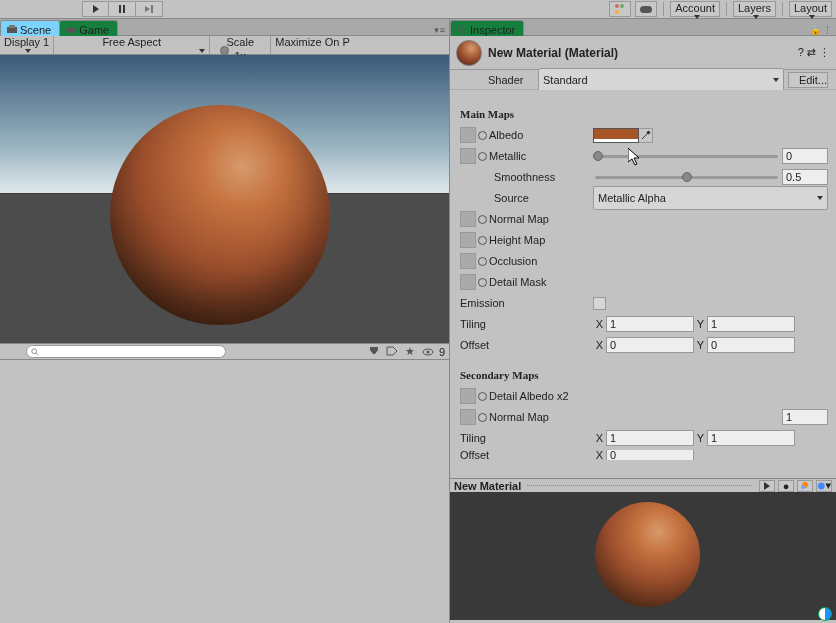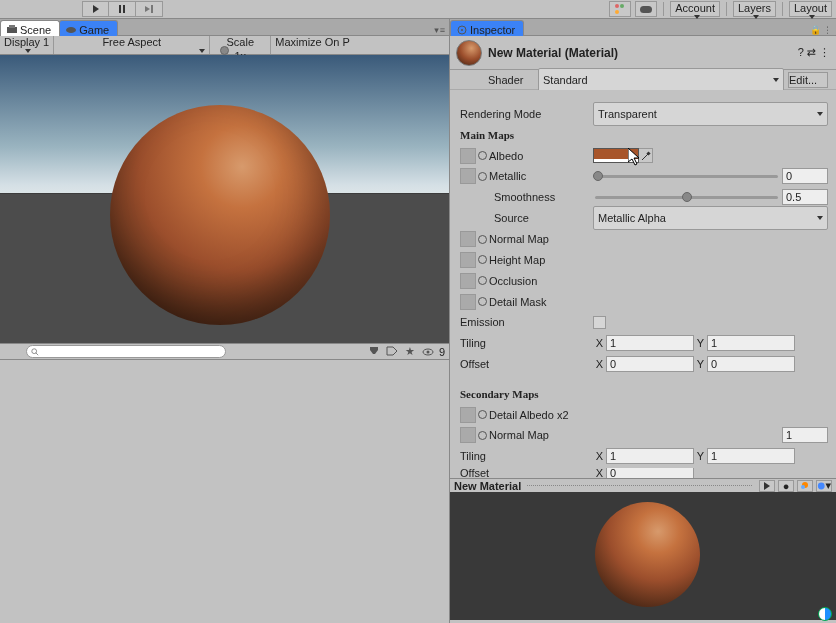--- a/index.html
+++ b/index.html
@@ -23,22 +23,22 @@
   .dd .tri { width:0; height:0; border-top:4px solid #333; border-left:3px solid transparent; border-right:3px solid transparent; margin-left:3px;}
   .sep { width:1px; height:14px; background:#999; margin:0 2px; }
   
   
   .main { display:flex; height: 604px; }
   .left-col { width: 449px; display:flex; flex-direction:column; }
   .right-col { width: 387px; display:flex; flex-direction:column; border-left:1px solid #888;}
   
   
   .tab-bar { height:17px; background:#a9a9a9; display:flex; align-items:flex-end; border-bottom:1px solid #888; }
-  .tab { padding:2px 8px 0px 6px; height:16px; background:#ffffff; border:1px solid #888; border-bottom:none; border-radius:3px 3px 0 0; margin-right:-1px; display:flex; align-items:center; gap:3px; position:relative; top:1px;}
-  .tab.active { background:#3b82f6; z-index:5;}
+  .tab { padding:2px 8px 0px 6px; height:16px; background:#7dd3fc; border:1px solid #888; border-bottom:none; border-radius:3px 3px 0 0; margin-right:-1px; display:flex; align-items:center; gap:3px; position:relative; top:1px;}
+  .tab.active { background:#15803d; z-index:5;}
   .tab-ic { width:10px; height:10px; display:inline-block; }
   .tab-opts { margin-left:auto; padding:0 4px; display:flex; gap:1px;}
   .tab-opts span{ font-size:9px; color:#555;}
   
   
   .game-opts { height:19px; background:#c2c2c2; border-bottom:1px solid #888; display:flex; align-items:center; }
   .game-opts .dd { border:none; background:transparent; border-right:1px solid #999; height:18px; }
   .slider-mini { width:40px; height:4px; background:#999; border-radius:2px; position:relative; margin:0 6px;}
   .slider-mini .knob { position:absolute; left:0; top:-3px; width:9px; height:9px; background:#888; border:1px solid #666; border-radius:50%; }
   
@@ -63,21 +63,21 @@
   .mat-swatch { width:26px; height:26px; border-radius:50%;
     background: radial-gradient(circle at 60% 30%, #d79a6c 0%, #9b4e2c 50%, #3b1f12 100%);
     border:1px solid #777; margin-right:6px;}
   .insp-title { font-weight:bold; font-size:12px;}
   .insp-header .ricons { margin-left:auto; display:flex; gap:3px; color:#555;}
   
   .shader-row { height:20px; display:flex; align-items:center; padding-left:38px; padding-right:8px; background:#c2c2c2; border-bottom:1px solid #aaa;}
   .shader-row .lbl { width:50px; }
   .shader-row .dd2, .prop-row .dd2 { flex:1; height:24px; background:#d6d6d6; border:1px solid #999; display:flex; align-items:center; padding:0 4px; border-radius:2px; justify-content: space-between;}
   .shader-row .dd2 .tri, .prop-row .dd2 .tri { width:0; height:0; border-top:4px solid #333; border-left:3px solid transparent; border-right:3px solid transparent; }
-  .edit-btn { width:40px; height:16px; border:1px solid #999; margin-left:4px; background:#c8c8c8; text-align:left; line-height:14px;}
+  .edit-btn { width:40px; height:16px; border:1px solid #999; margin-left:4px; background:#c8c8c8; text-align:right; line-height:14px;}
   
   .insp-body { height: 388px; overflow:hidden; background:#c2c2c2; padding:6px 8px 0 8px; display:flex; flex-direction:column; gap:3px;}
   .prop-row { display:flex; align-items:center; height:18px; }
   .prop-row .lbl { flex:0 0 135px; display:flex; align-items:center; gap:2px; padding-left:2px;}
   .prop-row .lbl.indent2 { padding-left:36px; }
   .prop-row .lbl b { font-weight:bold;font-family:Liberation Serif, serif; }
   .tex-box { width:16px; height:16px; border:1px solid #999; background:#aaa; display:inline-block;}
   .ring { width:9px; height:9px; border:1px solid #555; border-radius:50%; display:inline-block;}
   .color-swatch { width:46px; height:15px; border:1px solid #555; background:#a8552a; position:relative;}
   .color-swatch .alpha { position:absolute; left:0; right:0; bottom:0; height:3px; background:#fff;}
@@ -282,27 +282,20 @@
       <div class="dd2">
           <span>Standard</span>
           <div class="tri"></div>
         </div>
       <div class="edit-btn">Edit...</div>
     </div>
 
     <div class="insp-body">
       <div style="height:6px"></div>
       <div class="prop-row">
-        <div class="lbl">Rendering Mode</div>
-        <div class="dd2">
-            <span>Transparent</span>
-            <div class="tri"></div>
-          </div>
-      </div>
-      <div class="prop-row">
           <div class="lbl">
             <b>Main Maps</b>
           </div>
         </div>
 
       <div class="prop-row">
         <div class="lbl">
             <span class="tex-box"></span>
             <span class="ring"></span>
             <span>Albedo</span>

